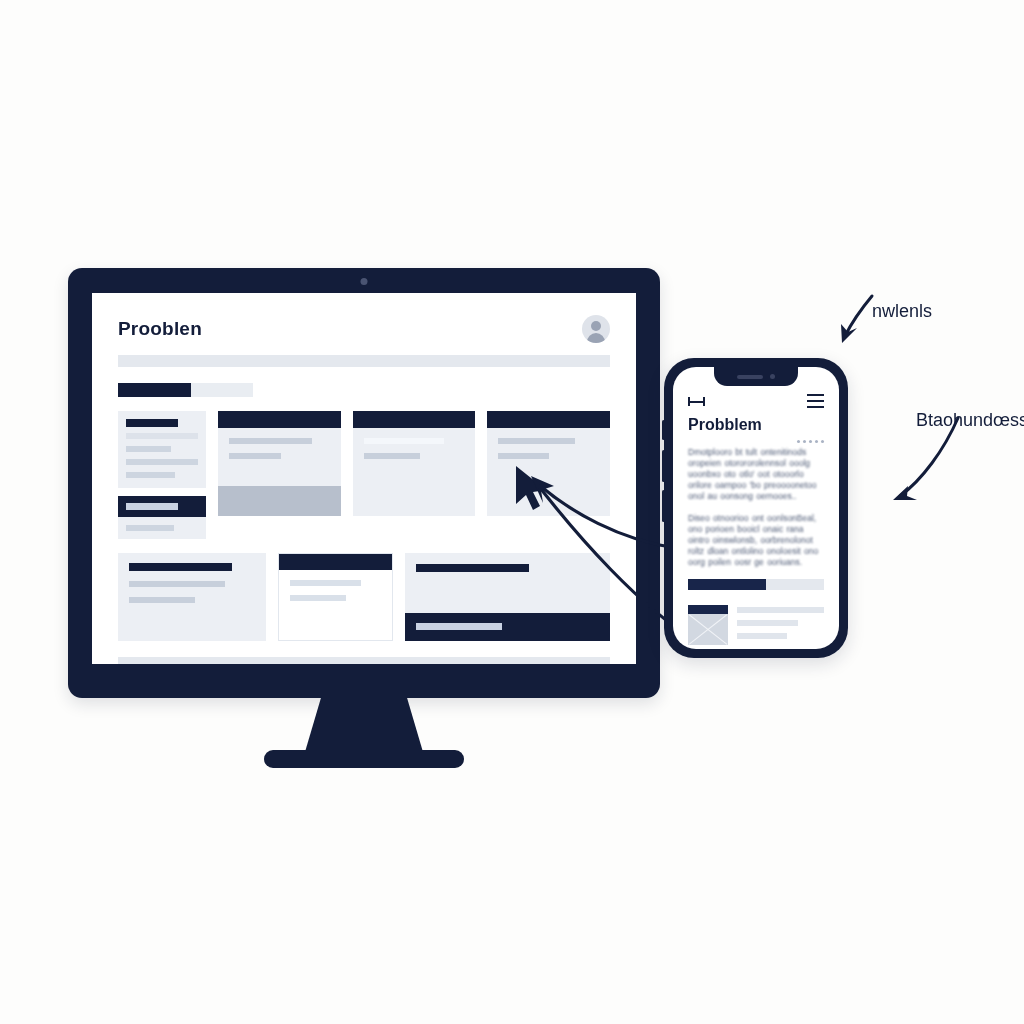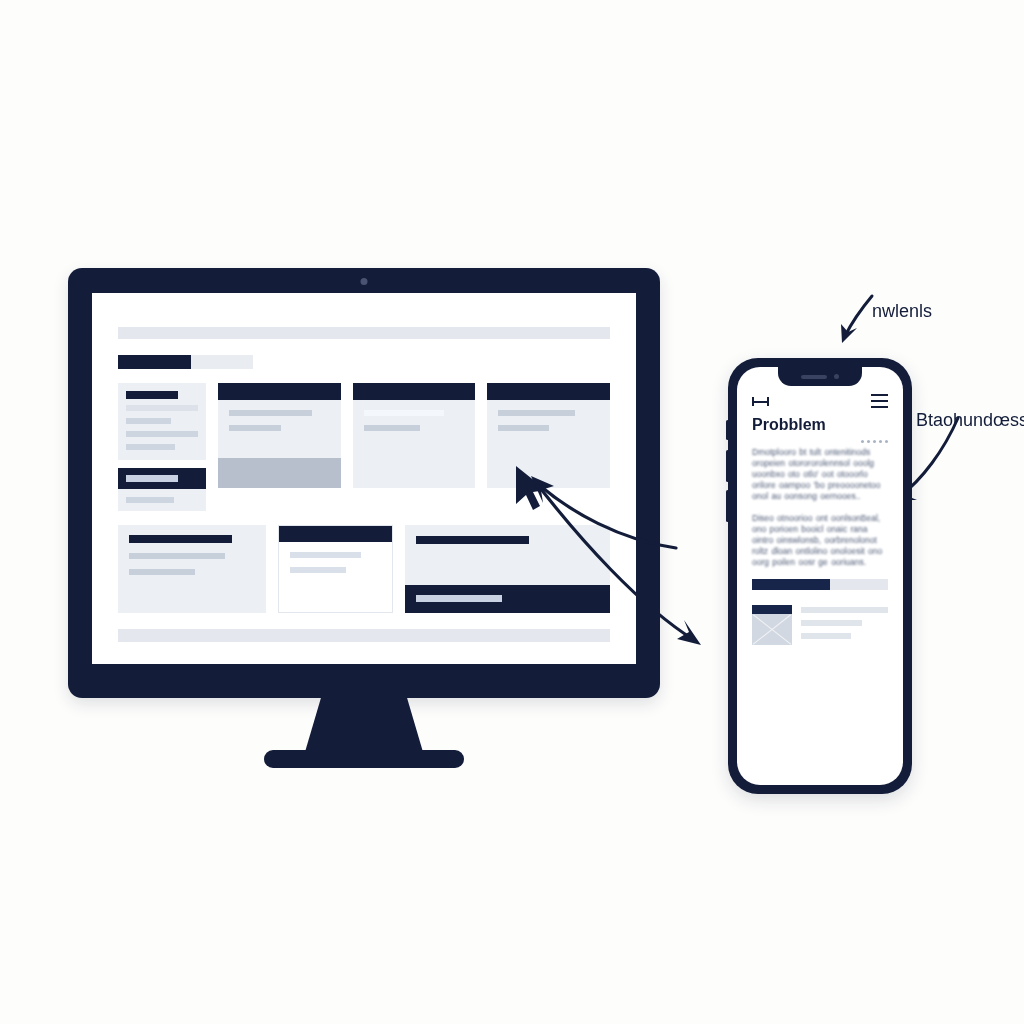--- a/index.html
+++ b/index.html
@@ -97,21 +97,21 @@
   .bcard.b2 .bbody{padding:10px 11px;}
   .bcard.b2 .bline{height:6px;background:#d9e0e9;margin-bottom:9px;}
   .bcard.b3{flex:1;height:88px;box-sizing:border-box;}
   .bcard.b3 .bhead{height:8px;width:55%;background:#131d3a;margin:11px 0 0 11px;}
   .bcard.b3 .bfoot{position:absolute;left:0;right:0;bottom:0;height:28px;background:#131d3a;}
   .bcard.b3 .bfoot i{display:block;height:7px;width:42%;background:#c9d2e2;margin:10px 0 0 11px;}
 
   .scr-footer{margin:16px 0 0 0;height:13px;background:#e4e8ee;}
 
   
-  .phone{position:absolute;left:728px;top:358px;width:184px;height:436px;}
+  .phone{position:absolute;left:664px;top:358px;width:184px;height:300px;}
   .phone-body{
     position:absolute;inset:0;background:#131d3a;border-radius:30px;
     box-shadow:0 6px 18px rgba(20,28,56,.14);
   }
   .phone-screen{
     position:absolute;left:9px;top:9px;right:9px;bottom:9px;
     background:#ffffff;border-radius:23px;overflow:hidden;
   }
   .notch{
     position:absolute;left:50%;top:0;transform:translateX(-50%);
@@ -182,20 +182,24 @@
 
 <div class="stage">
 
   <div class="monitor">
     <div class="monitor-bezel"></div>
     <div class="webcam"></div>
 
     <div class="screen">
       <div class="scr-pad">
 
+        <div class="scr-topbar">
+          <div class="scr-title">Prooblen</div>
+          <div class="avatar"></div>
+        </div>
 
         <div class="search-bar"></div>
 
         <div class="tab-row">
           <div class="tab-active"></div>
         </div>
 
         <div class="grid-top">
 
           <div class="sidebar">

